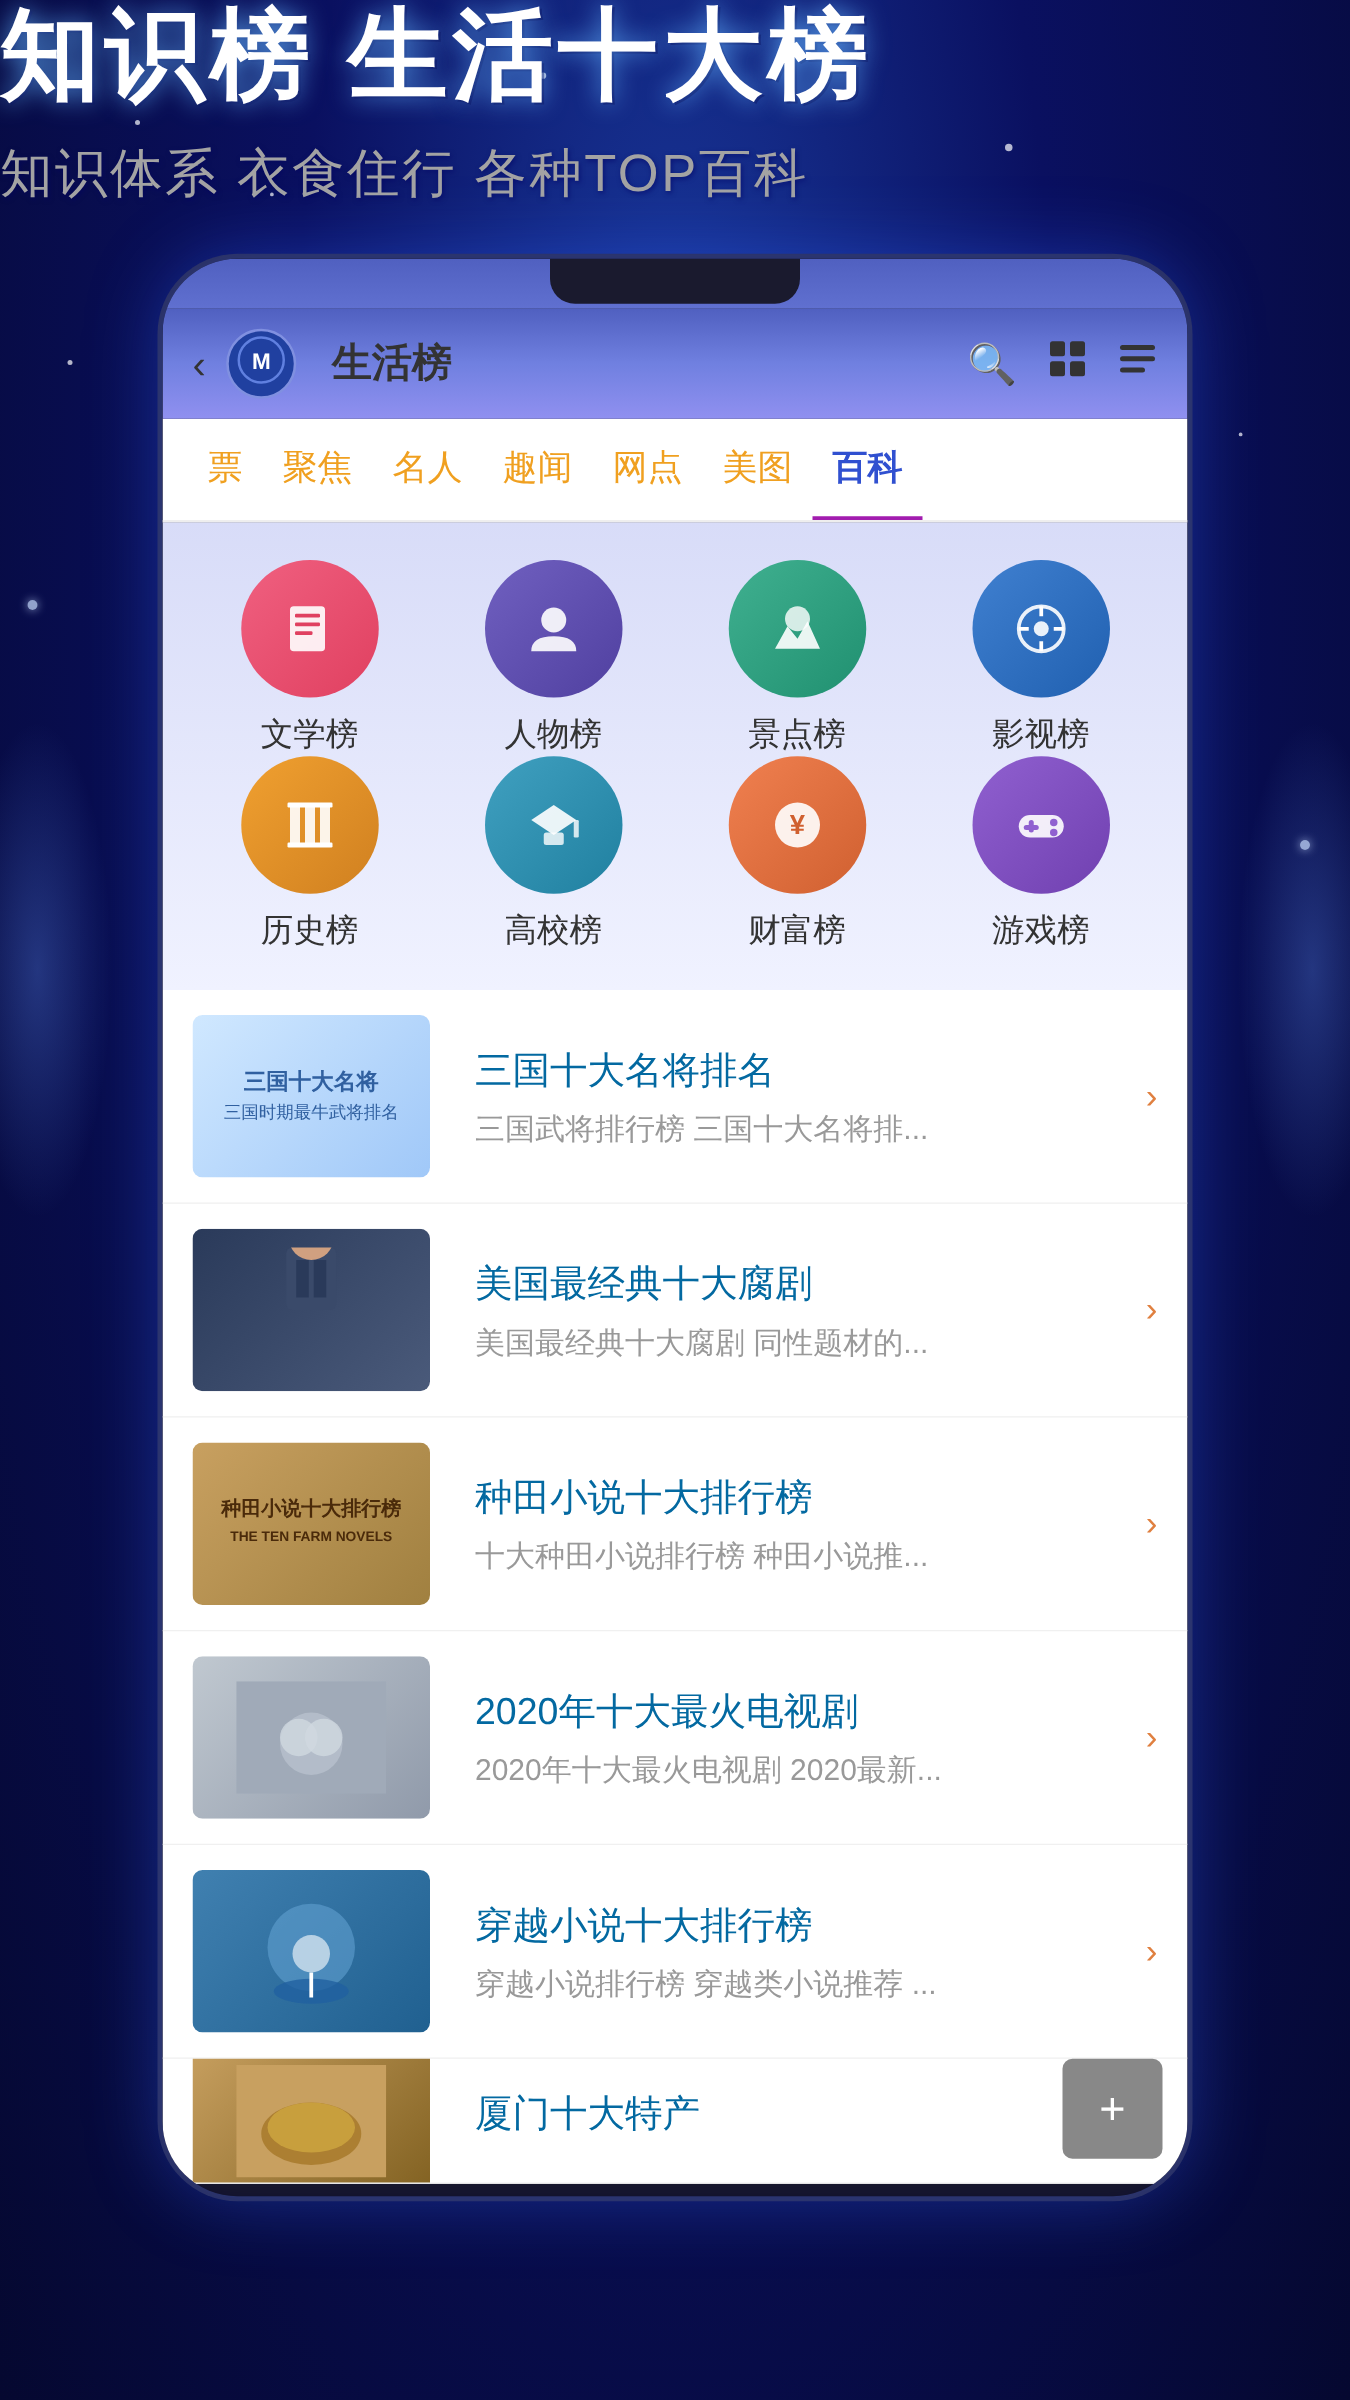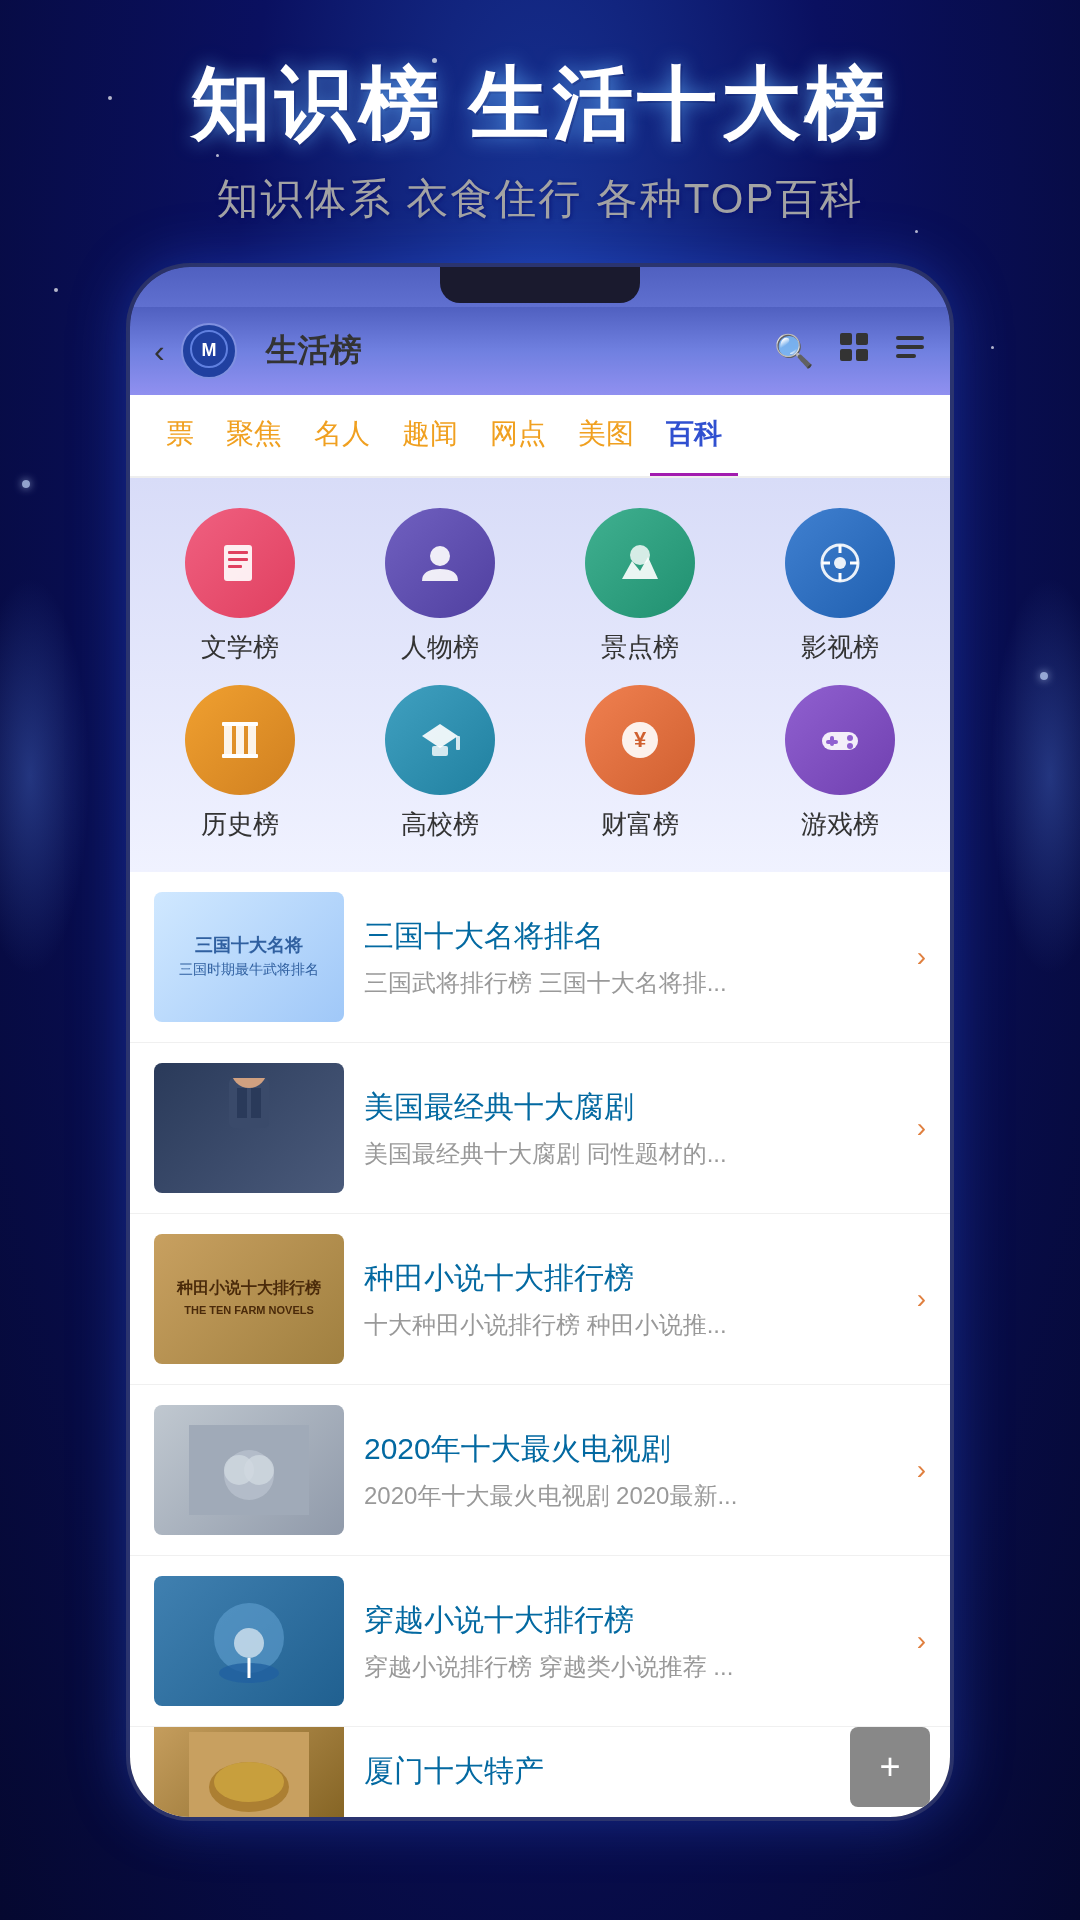--- a/index.html
+++ b/index.html
@@ -45,22 +45,20 @@
       top: 30%;
       width: 120px;
       height: 400px;
       background: radial-gradient(ellipse, rgba(100,150,255,0.3) 0%, transparent 70%);
     }
 
     
     .header-section {
       position: relative;
       z-index: 10;
-      text-align: center;
-      padding-top: 60px;
       padding-bottom: 40px;
     }
     .header-title {
       color: white;
       font-size: 80px;
       font-weight: 900;
       text-shadow: 0 0 20px rgba(100,180,255,0.8), 2px 2px 0 rgba(0,0,80,0.5);
       line-height: 1.1;
       letter-spacing: 4px;
     }
@@ -157,21 +155,20 @@
     }
 
     
     .category-section {
       background: linear-gradient(180deg, #d8dcf8 0%, #f0f2ff 100%);
       padding: 30px 20px;
     }
     .category-grid {
       display: grid;
       grid-template-columns: repeat(4, 1fr);
-      gap: 20px;
     }
     .category-item {
       display: flex;
       flex-direction: column;
       align-items: center;
       gap: 12px;
       cursor: pointer;
     }
     .category-icon {
       width: 110px;
@@ -192,21 +189,21 @@
     .list-section {
       background: white;
       flex: 1;
     }
     .list-item {
       display: flex;
       align-items: center;
       padding: 20px 24px;
       border-bottom: 1px solid #f0f0f0;
       cursor: pointer;
-      gap: 20px;
+      gap: 36px;
       position: relative;
     }
     .list-thumb {
       width: 190px;
       height: 130px;
       border-radius: 8px;
       object-fit: cover;
       flex-shrink: 0;
       overflow: hidden;
     }

